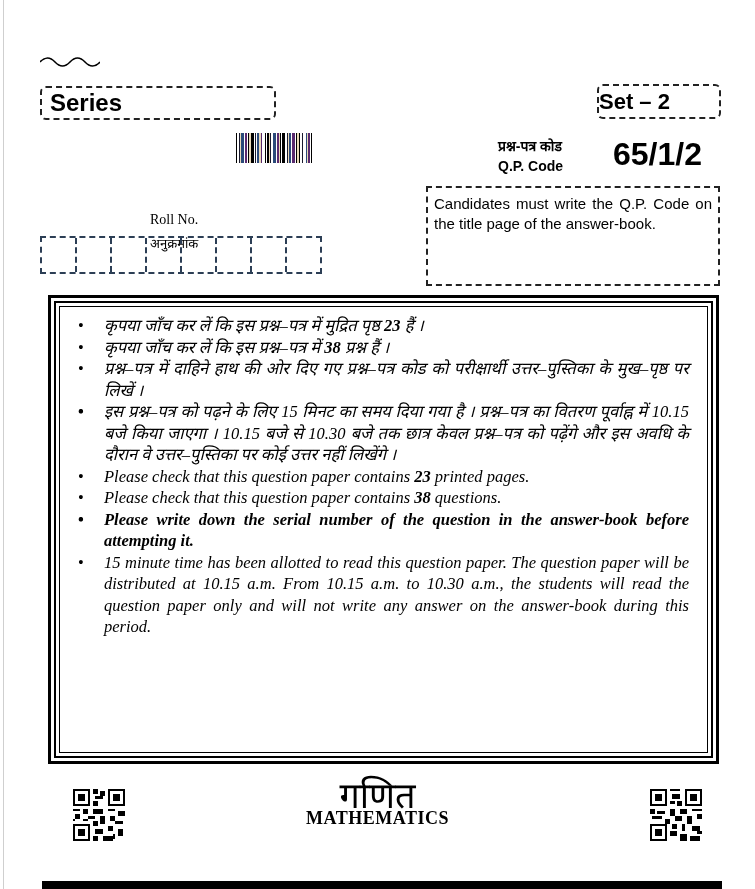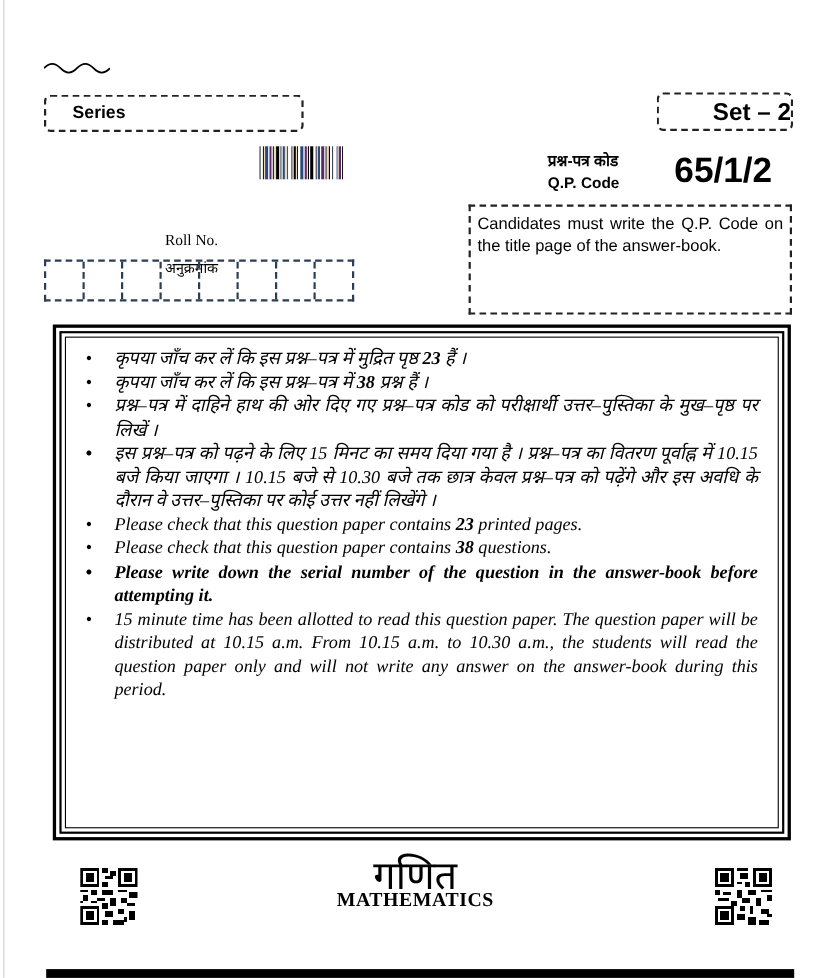--- a/index.html
+++ b/index.html
@@ -1,22 +1,22 @@
 <!DOCTYPE html>
 <html><head>
 <meta charset="utf-8">
 <style>
   html, body { margin:0; padding:0; background:#ffffff; }
   body { width:755px; height:889px; position:relative; overflow:hidden; font-family:"Liberation Serif", serif; color:#000; }
   .left-rule { position:absolute; left:3px; top:0; width:1px; height:889px; background:#cfcfcf; }
   .tilde { position:absolute; left:40px; top:52px; width:60px; height:16px; }
   .series-box { position:absolute; left:40px; top:86px; width:236px; height:34px; border:2px dashed #222; border-radius:6px; box-sizing:border-box; display:flex; align-items:center; padding-left:8px; font-family:"Liberation Sans", sans-serif; font-weight:bold; }
-  .series-label { font-size:16px; margin-right:6px;margin-left:16px; }
+  .series-label { font-size:24px; margin-right:6px; }
   .series-value { font-size:26px; letter-spacing:0.5px; }
-  .set-box { position:absolute; left:597px; top:84px; width:124px; height:35px; border:2px dashed #222; border-radius:6px; box-sizing:border-box; display:flex; align-items:center; justify-content:flex-end; font-family:"Liberation Sans", sans-serif; font-weight:bold; font-size:22px; }
+  .set-box { position:absolute; left:597px; top:84px; width:124px; height:35px; border:2px dashed #222; border-radius:6px; box-sizing:border-box; display:flex; align-items:center; justify-content:flex-start; font-family:"Liberation Sans", sans-serif; font-weight:bold; font-size:22px; }
   .barcode { position:absolute; left:236px; top:133px; width:140px; height:30px; display:flex; }
   .barcode span { display:block; height:100%; }
   .qpcode-labels { position:absolute; left:498px; top:136px; font-family:"Liberation Sans", sans-serif; font-weight:bold; font-size:14px; line-height:20px; }
   .qpcode-value { position:absolute; left:613px; top:136px; font-family:"Liberation Sans", sans-serif; font-weight:bold; font-size:32px; }
   .roll-hi { position:absolute; left:150px; top:186px; font-size:13px;margin-top:48px; }
   .roll-en { position:absolute; left:150px; top:212px; font-size:14px; }
   .roll-boxes { position:absolute; left:40px; top:236px; width:282px; height:38px; display:flex; border:2px dashed #2c3e55; box-sizing:border-box; }
   .roll-boxes .cell { flex:1; border-right:2px dashed #2c3e55; }
   .roll-boxes .cell:last-child { border-right:none; }
   .notice-box { position:absolute; left:426px; top:186px; width:294px; height:100px; border:2px dashed #222; box-sizing:border-box; padding:6px 6px 4px 6px; font-family:"Liberation Sans", sans-serif; font-size:15px; line-height:20px; text-align:justify; }

